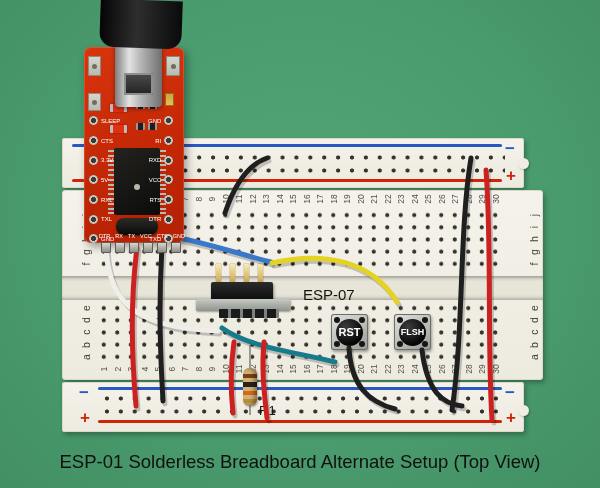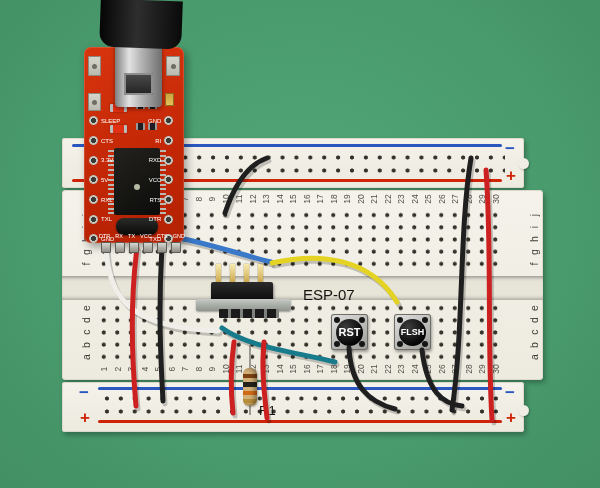--- a/index.html
+++ b/index.html
@@ -363,13 +363,14 @@
     <div class="hdrpin" style="left:59px;"></div>
     <div class="hdrpin" style="left:73px;"></div>
     <div class="hdrpin" style="left:87px;"></div>
 
     <div id="usbplug">
         <div class="slot"></div>
       </div>
     <div id="usbcable"></div>
   </div>
 
+  <div id="caption">ESP-01 Solderless Breadboard Alternate Setup (Top View)</div>
 </div>
 
 </body></html>

